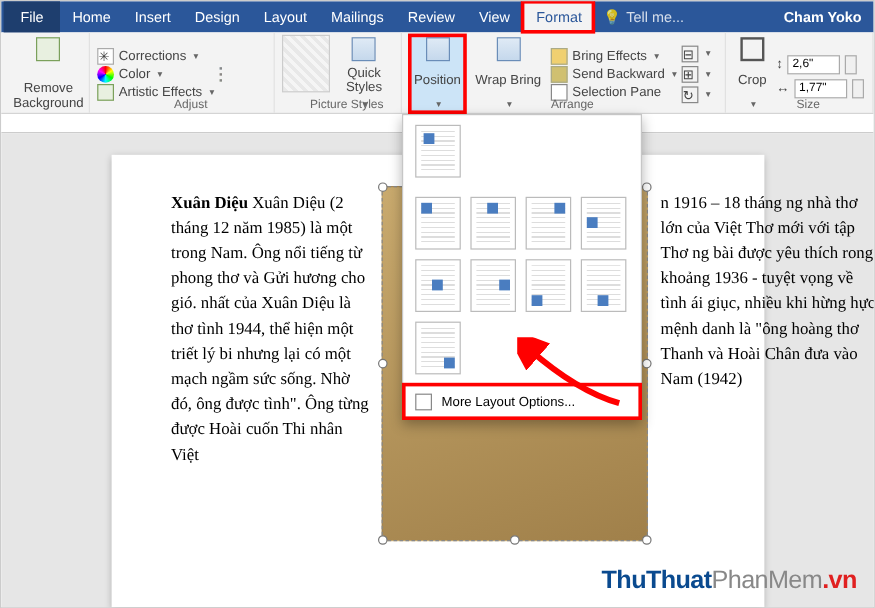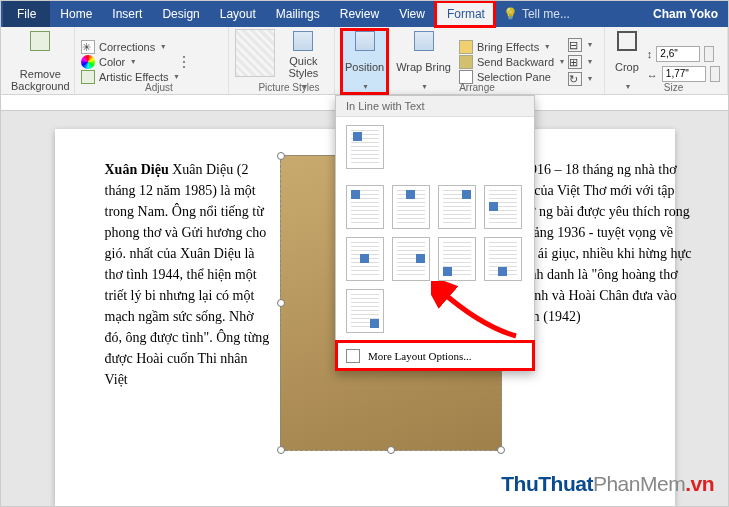--- a/index.html
+++ b/index.html
@@ -25,33 +25,33 @@
 .tri { font-size: 8px; color: #666; margin-left: 2px; }
 .ico-rect { background: #e8f0e0; border: 1px solid #7ba05b; }
 .ico-pic { background: linear-gradient(#dfeaf5,#c5d8ec); border: 1px solid #6a8db8; }
 .pstyle-gallery { width: 58px; height: 48px; background: repeating-linear-gradient(45deg,#e8e8e8,#e8e8e8 3px,#f5f5f5 3px,#f5f5f5 6px); border: 1px solid #ccc; }
 .sizebox { width: 44px; height: 16px; border: 1px solid #aaa; background: #fff; padding: 0 3px; font-size: 10px; }
 .spinbtn { width: 10px; height: 16px; border: 1px solid #aaa; background: #f0f0f0; display: flex; flex-direction: column; }
 
 .ruler { height: 16px; background: #fff; border-bottom: 1px solid #ccc; }
 
 .docarea { position: relative; background: #e6e6e6; height: calc(100% - 26px - 68px - 16px); display: flex; justify-content: center; padding-top: 18px; }
-.page { width: 620px; background: #fff; box-shadow: 0 2px 6px rgba(0,0,0,.25); padding: 24px 50px; position: relative; font-size: 14px; font-family: "Times New Roman", serif; line-height: 1.5; }
+.page { width: 544px; background: #fff; box-shadow: 0 2px 6px rgba(0,0,0,.25); padding: 24px 50px; position: relative; font-size: 14px; font-family: "Times New Roman", serif; line-height: 1.5; }
 .image-placeholder { position: absolute; left: 225px; top: 26px; width: 222px; height: 296px; background: linear-gradient(160deg,#c9aa6e,#a0804a); border: 1px dashed #888; }
 .handle { position: absolute; width: 8px; height: 8px; background: #fff; border: 1px solid #777; border-radius: 50%; }
 .txt-col-left { position: absolute; left: 50px; top: 30px; width: 165px; }
 .txt-col-right { position: absolute; left: 458px; top: 30px; width: 180px; }
 
 .dropdown { position: absolute; left: 334px; top: 94px; width: 200px; background: #fff; border: 1px solid #c6c6c6; box-shadow: 0 4px 10px rgba(0,0,0,.3); font-size: 11px; z-index: 10; }
 .dd-header { background: #f0f0f0; color: #666; padding: 4px 10px; border-bottom: 1px solid #ddd; }
 .dd-grid { display: flex; flex-wrap: wrap; gap: 8px; padding: 8px 10px; }
 .dd-opt { width: 38px; height: 44px; border: 1px solid #bbb; background: #fff; display: flex; align-items: center; justify-content: center; cursor: pointer; }
 .dd-opt .thumb { width: 28px; height: 34px; background: repeating-linear-gradient(#ddd,#ddd 1px,#fff 1px,#fff 4px); position: relative; }
 .dd-opt .dot { position: absolute; width: 9px; height: 9px; background: #4a7dc0; }
-.dd-more { border-top: 1px solid #ddd; padding: 7px 10px; display: flex; align-items: center; gap: 8px; cursor: pointer; font-family: Liberation Serif, serif; }
+.dd-more { border-top: 1px solid #ddd; padding: 7px 10px; display: flex; align-items: center; gap: 8px; cursor: pointer; }
 
 .arrow { position: absolute; left: 430px; top: 280px; width: 90px; height: 60px; z-index: 20; pointer-events: none; }
 
 .watermark { position: absolute; right: 14px; bottom: 10px; font-weight: bold; font-size: 21px; color: #0a4a8f; letter-spacing: -0.5px; z-index: 30; }
 .watermark .thin { color: #888; font-weight: normal; }
 </style>
 </head>
 <body>
 
 <div class="ribbon-tabs">
@@ -200,21 +200,20 @@
       <div class="handle" style="left:50%;top:-4px;margin-left:-4px"></div>
       <div class="handle" style="left:50%;bottom:-4px;margin-left:-4px"></div>
       <div class="handle" style="left:-4px;top:50%;margin-top:-4px"></div>
       <div class="handle" style="right:-4px;top:50%;margin-top:-4px"></div>
     </div>
     <div class="txt-col-right">n 1916 – 18 tháng ng nhà thơ lớn của Việt Thơ mới với tập Thơ ng bài được yêu thích rong khoảng 1936 - tuyệt vọng về tình ái giục, nhiều khi hừng hực mệnh danh là "ông hoàng thơ Thanh và Hoài Chân đưa vào Nam (1942)</div>
   </div>
 </div>
 
 <div class="dropdown">
-  <div class="dd-header">In Line with Text</div>
   <div class="dd-grid">
     <div class="dd-opt">
         <div class="thumb">
           <div class="dot" style="left:2px;top:2px"></div>
         </div>
       </div>
   </div>
   <div class="dd-grid">
     <div class="dd-opt">
         <div class="thumb">

